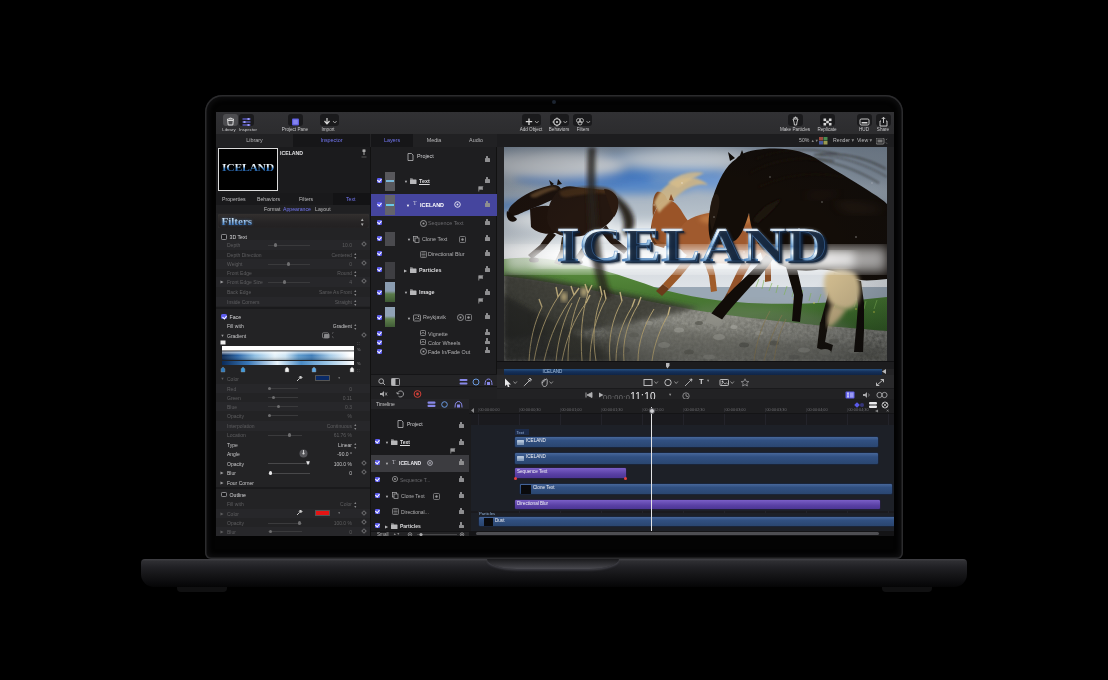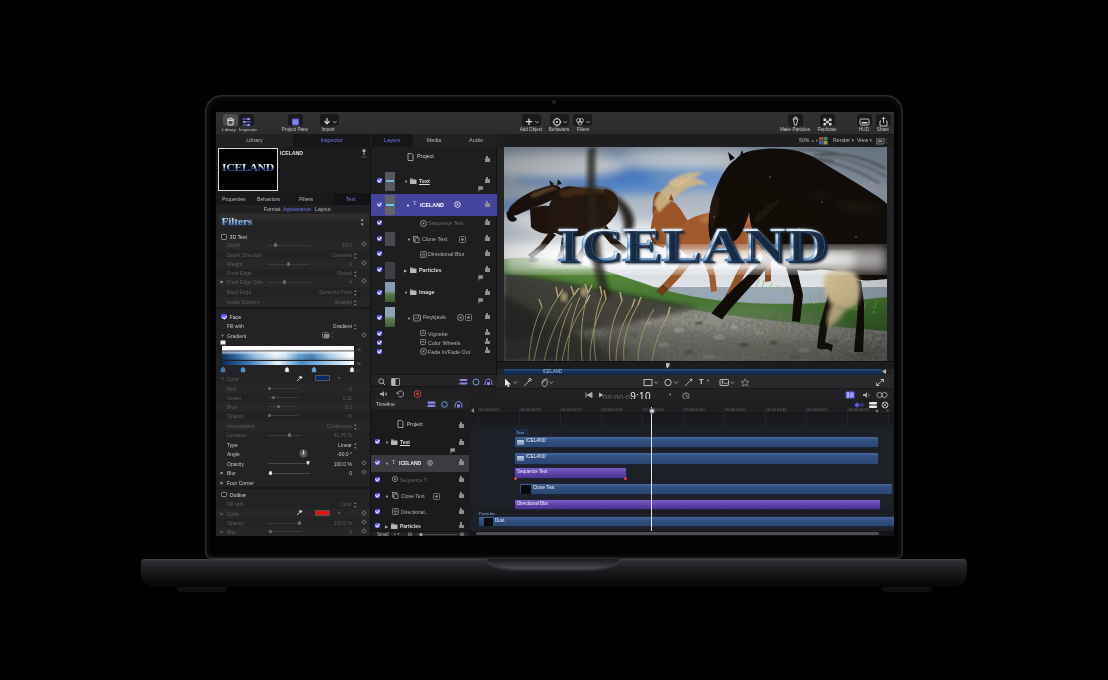--- a/index.html
+++ b/index.html
@@ -884,21 +884,21 @@
           </svg>
       </div>
 
       <div class="abs" style="left:0;top:241px;width:397px;height:11px;background:#222224;border-top:1px solid #1a1a1c">
         <svg class="abs" style="left:88px;top:2.5px" width="8" height="6" viewBox="0 0 8 6">
             <path d="M1 0.5 L1 5.5 M7 0.5 L7 5.5 L2 3 Z" stroke="#b0b0b2" stroke-width="0.9" fill="#b0b0b2"></path>
           </svg>
         <svg class="abs" style="left:101px;top:2.5px" width="6" height="6" viewBox="0 0 6 6">
             <path d="M1 0.5 L5.5 3 L1 5.5 Z" fill="#b0b0b2"></path>
           </svg>
-        <span class="abs" style="left:106px;top:1.5px;font-size:7.5px;color:#707072;letter-spacing:0.3px">00:00:0<span style="font-size:10px;color:#ececee">9:10</span></span>
+        <span class="abs" style="left:106px;top:1.5px;font-size:7.5px;color:#707072;letter-spacing:0.3px">00:00:0<span style="font-size:10px;color:#ececee">11:10</span></span>
         <span class="abs" style="left:172px;top:3px;color:#999;font-size:4.5px">▾</span>
         <svg class="abs" style="left:185px;top:2.5px" width="8" height="8" viewBox="0 0 8 8">
             <circle cx="4" cy="4" r="3.2" fill="none" stroke="#a0a0a2" stroke-width="0.8"></circle>
             <path d="M4 4 L4 1.8 M4 4 L6 4.8" stroke="#a0a0a2" stroke-width="0.8"></path>
           </svg>
         <svg class="abs" style="left:348px;top:2px" width="10" height="8" viewBox="0 0 10 8">
             <rect x="0.5" y="0.5" width="9" height="7" rx="1" fill="#5e5eea"></rect>
             <rect x="2" y="1.5" width="2" height="1.4" fill="#c8c8f8"></rect>
             <rect x="2" y="3.3" width="2" height="1.4" fill="#c8c8f8"></rect>
             <rect x="2" y="5.1" width="2" height="1.4" fill="#c8c8f8"></rect>

